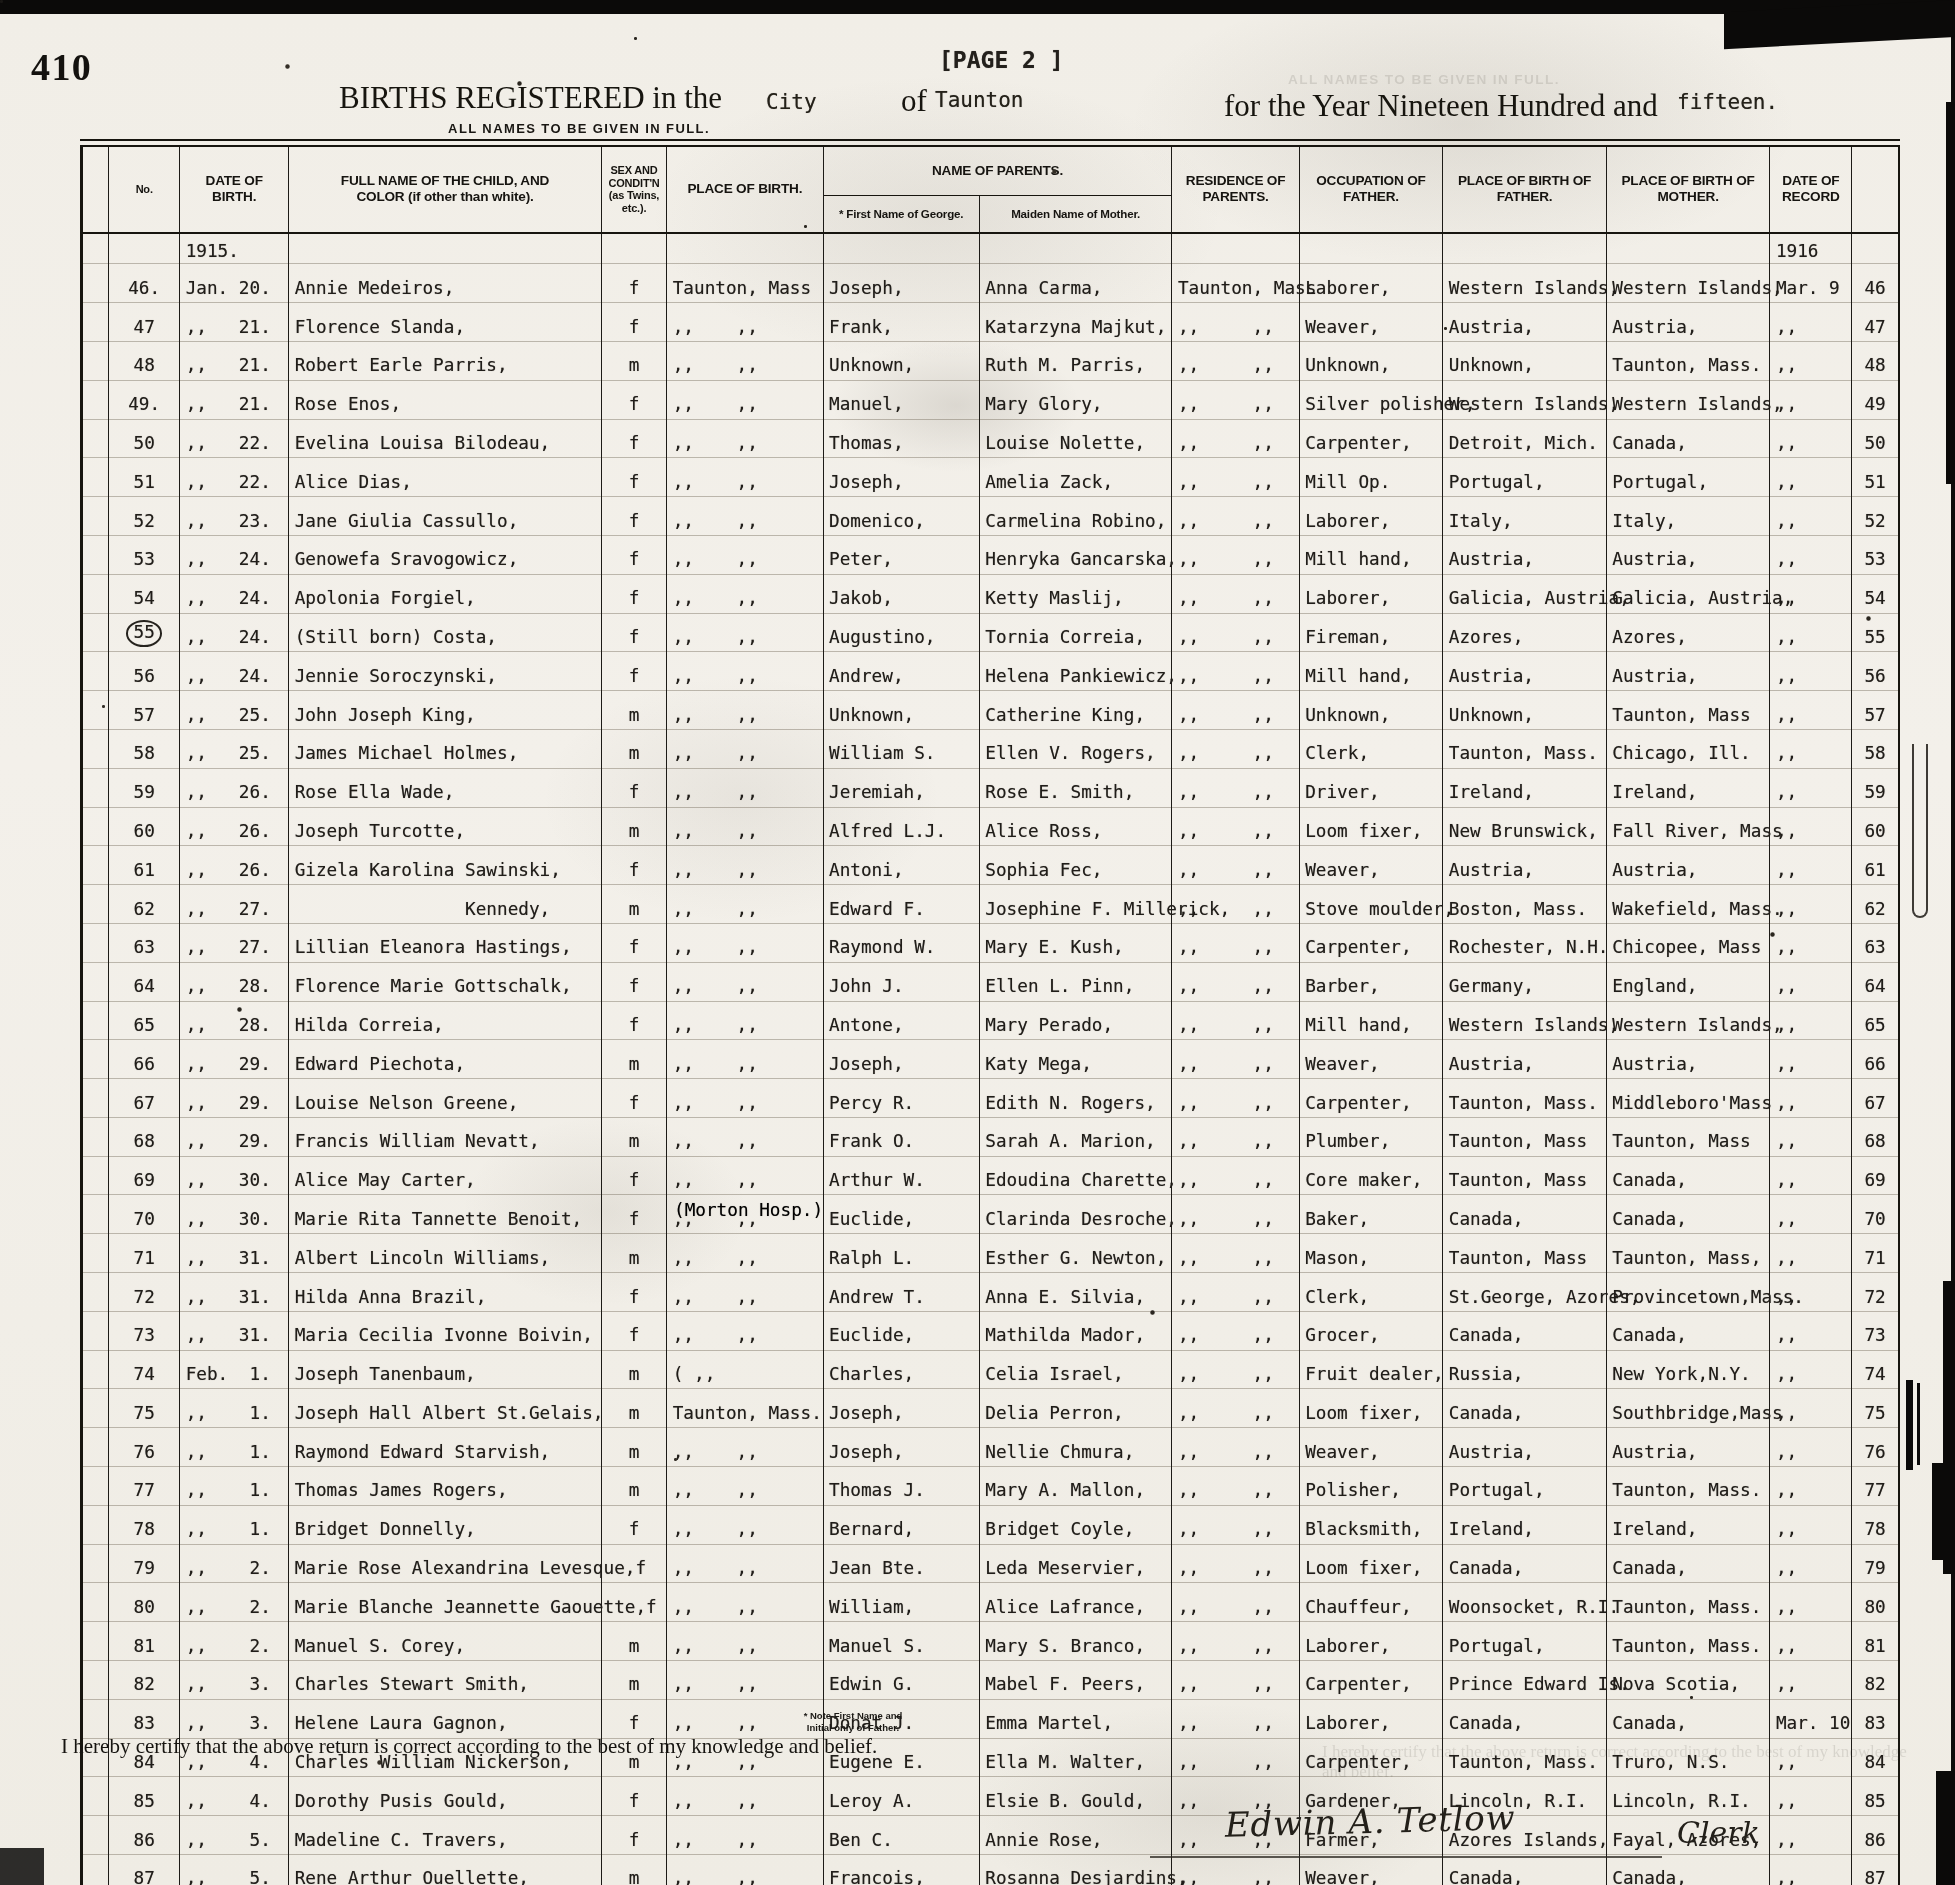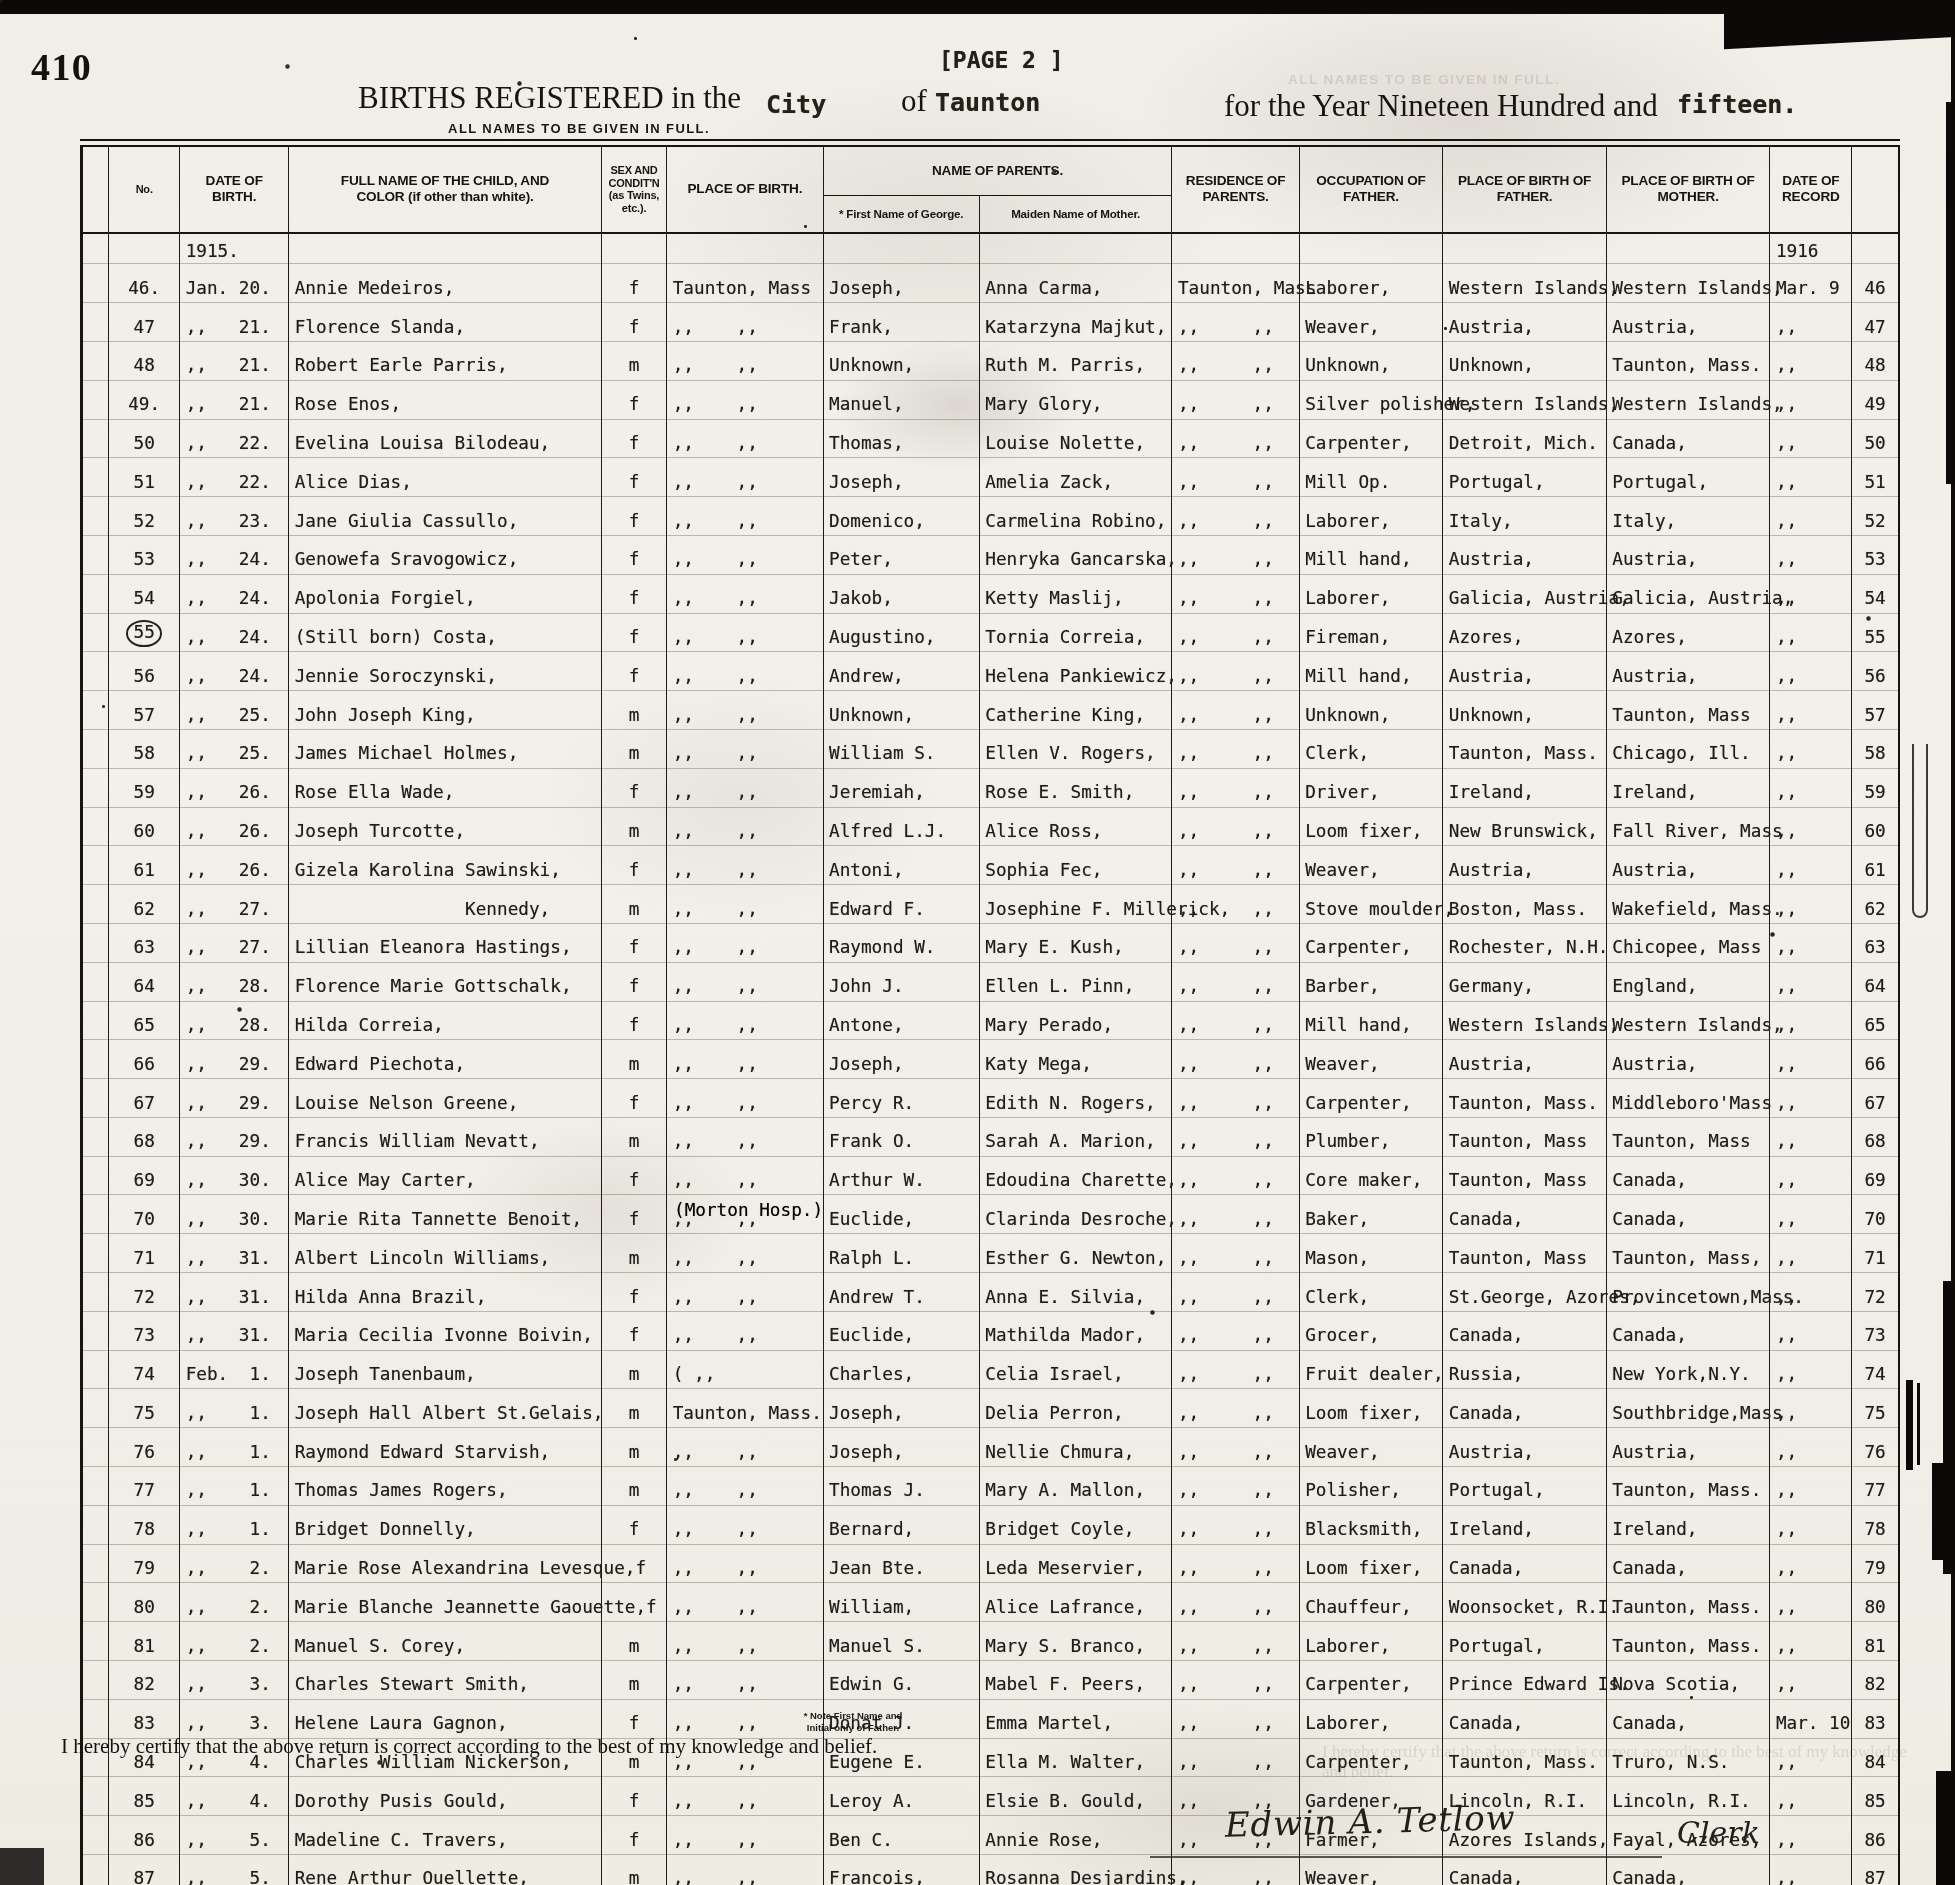--- a/index.html
+++ b/index.html
@@ -21,22 +21,22 @@
       linear-gradient(180deg,#f1eee7 0%,#f3f0ea 40%,#efece4 100%);
   }
   .mono{font-family:"DejaVu Sans Mono", monospace; text-shadow:0 0 0.7px rgba(25,22,18,.55);}
   .pre-line{white-space:pre-line;text-align:center;}
 
   
   .folio{position:absolute;left:31px;top:33px;font-size:38px;font-weight:bold;letter-spacing:1.4px;color:#14120f;}
   .page-label{position:absolute;left:939px;top:35px;font-size:23px;font-weight:bold;color:#23201c;}
   .title-seg{position:absolute;color:#17150ف;}
   .t-serif{font-size:31px;color:#17150f;}
-  .t-mono{font-size:25px;color:#242119;font-weight:bold;}
-  .seg1{left:358px;top:68px;}
+  .t-mono{font-size:21px;color:#242119;}
+  .seg1{left:339px;top:68px;}
   .seg-city{left:766px;top:78px;}
   .seg-of{left:901px;top:71px;}
   .seg-place{left:935px;top:76px;}
   .seg-year{left:1224px;top:76px;}
   .seg-year2{left:1677px;top:78px;}
   .subtitle{position:absolute;left:436px;top:109px;width:286px;text-align:center;
     font-family:"Liberation Sans", sans-serif;font-weight:bold;font-size:13px;letter-spacing:1.4px;color:#191713;}
   .ghost{opacity:.13;filter:blur(0.7px);}
   .ghost-subtitle{position:absolute;left:1288px;top:60px;width:436px;font-family:"Liberation Sans",sans-serif;
     font-weight:bold;font-size:13.6px;letter-spacing:1.4px;color:#3a352c;}

